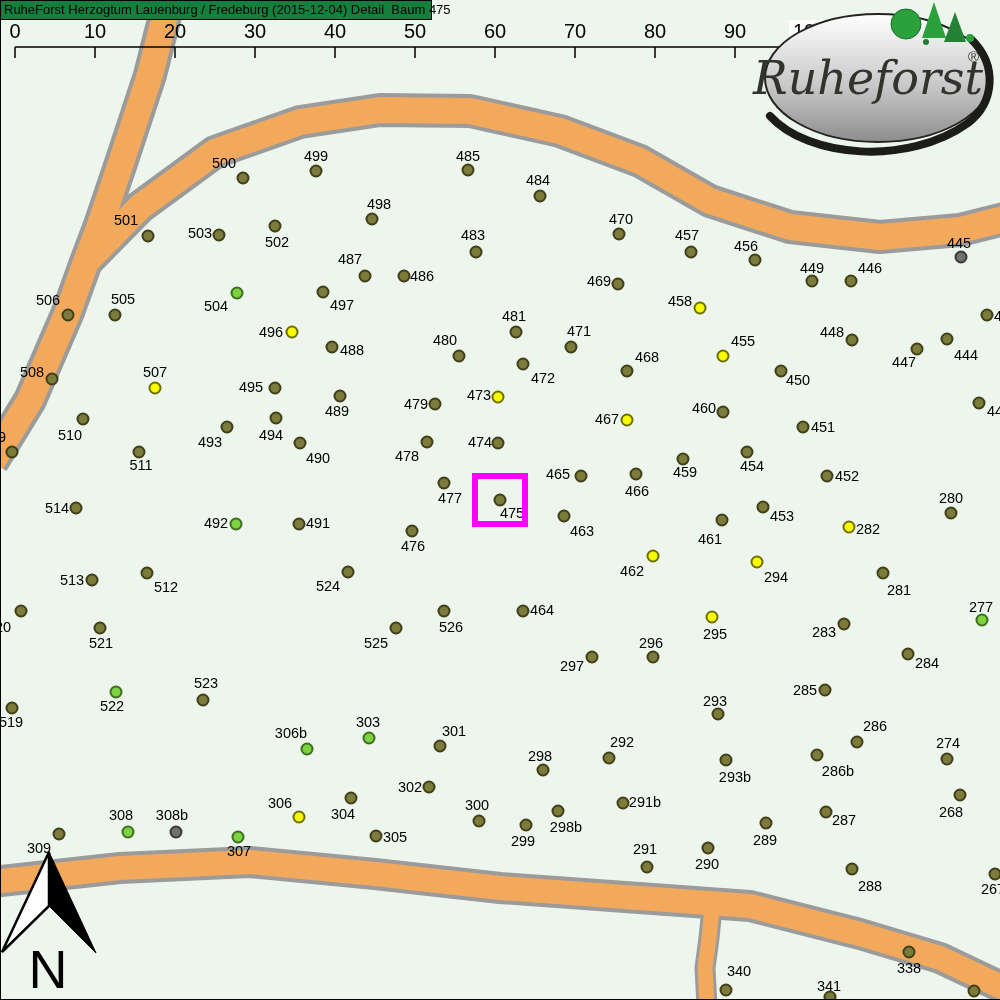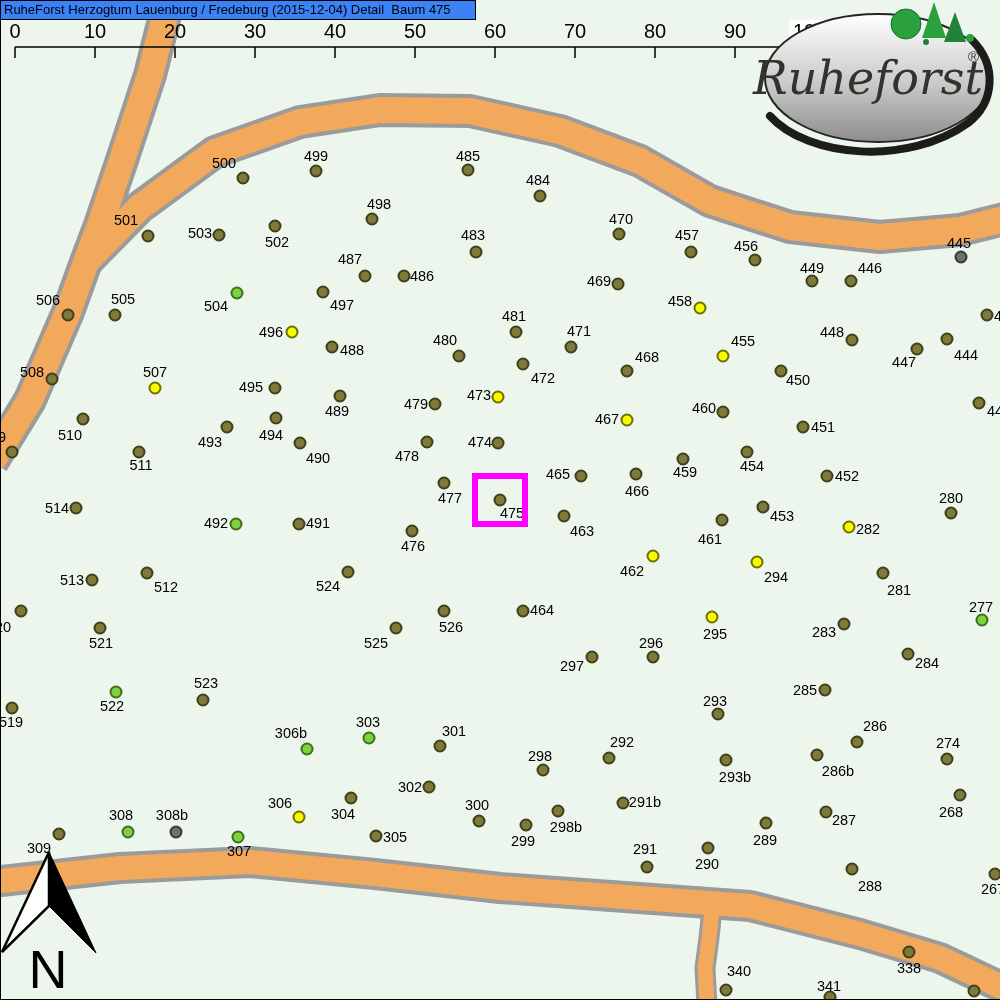--- a/index.html
+++ b/index.html
@@ -2,22 +2,22 @@
 <html><head>
 <meta charset="utf-8">
 <style>
   html,body{margin:0;padding:0;background:#fff;}
   .stage{position:relative;width:1000px;height:1000px;background:#edf6ed;overflow:hidden;}
   svg{position:absolute;left:0;top:0;}
   text{font-family:"Liberation Sans",sans-serif;}
   .tree-label{font-size:14.5px;fill:#000;}
   .ruler-num{font-size:20px;fill:#000;}
   .titlebar{
-    position:absolute;left:0;top:0;width:476px;height:20px;box-sizing:border-box;
-    background:#3b82f6;border:1px solid #000;
+    position:absolute;left:0;top:0;width:432px;height:20px;box-sizing:border-box;
+    background:#15803d;border:1px solid #000;
     font-family:"Liberation Sans",sans-serif;font-size:13px;line-height:18px;
     padding-left:3px;white-space:pre;color:#000;
   }
   .logo-text{font-family:"DejaVu Serif",serif;font-style:italic;}
 </style>
 </head>
 <body>
 
 <div class="stage">
   <svg id="map" width="1000" height="1000" viewBox="0 0 1000 1000">

